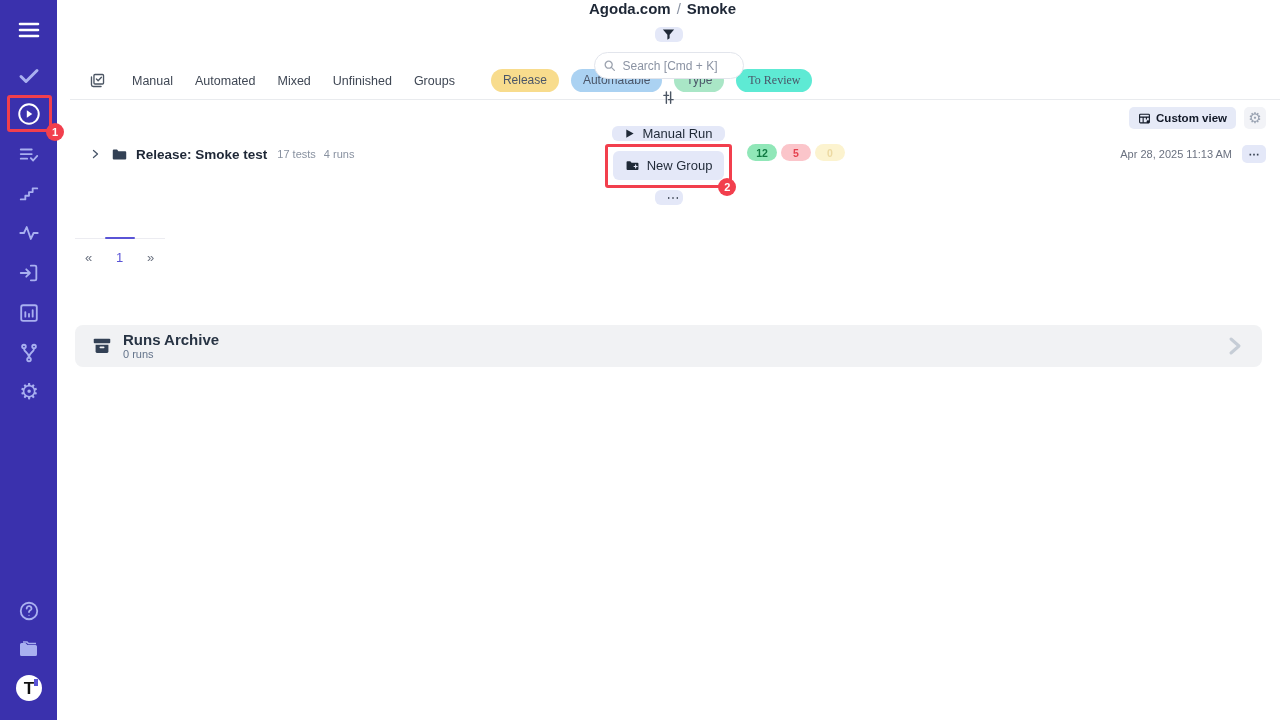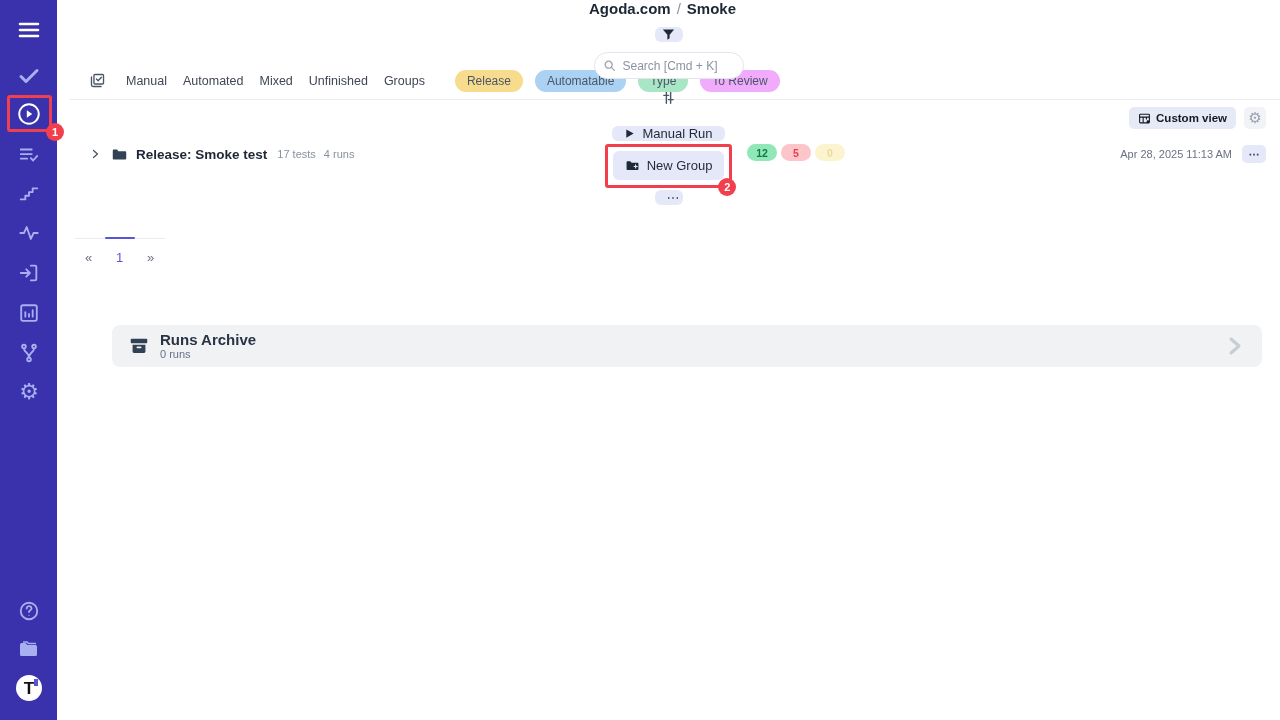--- a/index.html
+++ b/index.html
@@ -38,21 +38,21 @@
   .plain-icon { background:none; border:none; cursor:pointer; display:flex; align-items:center; justify-content:center; width:26px; height:26px; }
   .spacer { flex:1; }
   .pill-btn { height:29px; border:none; border-radius:6px; background:#e4e8f8; padding:0 12px; display:flex; align-items:center; gap:7px;
     font-size:13px; font-weight:500; color:#1f2937; cursor:pointer; font-family:inherit; }
   .more-btn { width:28px; }
   .ng-wrap { position:relative; }
   #annot2-box { left:-8px; top:-7px; right:-8px; bottom:-8px; }
   #annot2-badge { right:-12px; bottom:-16px; }
 
   
-  .tabs-row { height:38px; display:flex; align-items:center; padding:0 20px; gap:16px; border-bottom:1px solid #e9ebee; margin-left:13px; }
+  .tabs-row { height:38px; display:flex; align-items:center; padding:0 20px; gap:22px; border-bottom:1px solid #e9ebee; margin-left:13px; }
   .tab { font-size:12.5px; font-weight:500; color:#3f4754; cursor:pointer; white-space:nowrap; }
   .tag-pills { display:flex; gap:12px; margin-left:14px; }
   .tag-pill { padding:4px 12px; border-radius:13px; font-size:12px; color:#4a5568; cursor:pointer; white-space:nowrap; }
 
   
   .view-row { position:absolute; top:100px; right:0; left:0; height:36px; display:flex; align-items:center; justify-content:flex-end; gap:8px; padding:0 14px; }
   .cv-btn { height:22px; border:none; border-radius:5px; background:#e6eaf7; padding:0 9px; display:flex; align-items:center; gap:5px;
     font-size:11.5px; font-weight:600; color:#111827; cursor:pointer; font-family:inherit; }
   .gear-sm { font-size:15px; color:#9aa3b2; cursor:pointer; background:#f2f3f7; border:none; border-radius:5px; width:22px; height:22px; line-height:22px; text-align:center; }
 
@@ -72,21 +72,21 @@
   
   .pagination { position:absolute; top:238px; left:16px; width:94px; }
   .pag-line { position:absolute; top:0; left:2px; right:2px; height:1px; background:#ececf1; }
   .pag-active-bar { position:absolute; top:-1px; left:32px; width:30px; height:2px; background:#5a54d6; border-radius:1px; }
   .pag-items { display:flex; padding-top:12px; }
   .pag-item { width:31px; text-align:center; font-size:13px; color:#6b7280; cursor:pointer; }
   .pag-item.active { color:#5a54d6; font-weight:500; }
 
   
   .cards { position:absolute; top:325px; left:0; right:0; display:flex; gap:30px; padding:0 18px; }
-  .card { flex:1; height:42px; background:#f1f2f4; border-radius:8px; display:flex; align-items:center; padding:0 16px; cursor:pointer;margin-left:37px; }
+  .card { flex:1; height:42px; background:#f1f2f4; border-radius:8px; display:flex; align-items:center; padding:0 16px; cursor:pointer; }
   .card-icon { margin-right:10px; display:flex; }
   .card-title { font-size:15px; font-weight:bold; color:#283444; line-height:1.15; }
   .card-sub { font-size:11px; color:#64748b; line-height:1.2; }
   .card-arrow { margin-left:auto; display:flex; }
 </style>
 </head>
 <body>
 
 <div class="app">
 
@@ -228,21 +228,21 @@
       </span>
       <span class="tab">Manual</span>
       <span class="tab">Automated</span>
       <span class="tab">Mixed</span>
       <span class="tab">Unfinished</span>
       <span class="tab">Groups</span>
       <span class="tag-pills">
         <span class="tag-pill" style="background: rgb(248, 220, 141);">Release</span>
         <span class="tag-pill" style="background: rgb(171, 210, 242);">Automatable</span>
         <span class="tag-pill" style="background: rgb(169, 230, 198);">Type</span>
-        <span class="tag-pill" style="background: #f0abfc;">To Review</span>
+        <span class="tag-pill" style="background: #5eead4; font-family: Liberation Serif, serif;">To Review</span>
       </span>
     </div>
 
     <div class="view-row">
       <button class="cv-btn">
         <svg width="13" height="13" viewBox="0 0 24 24" fill="none" stroke="#111827" stroke-width="2">
             <rect x="3" y="4" width="18" height="16" rx="1.5"></rect>
             <path d="M3 9.5h18M9.5 9.5V20M15.5 9.5V14"></path>
             <circle cx="18.5" cy="18" r="2.6" fill="#111827" stroke="none"></circle>
           </svg>

